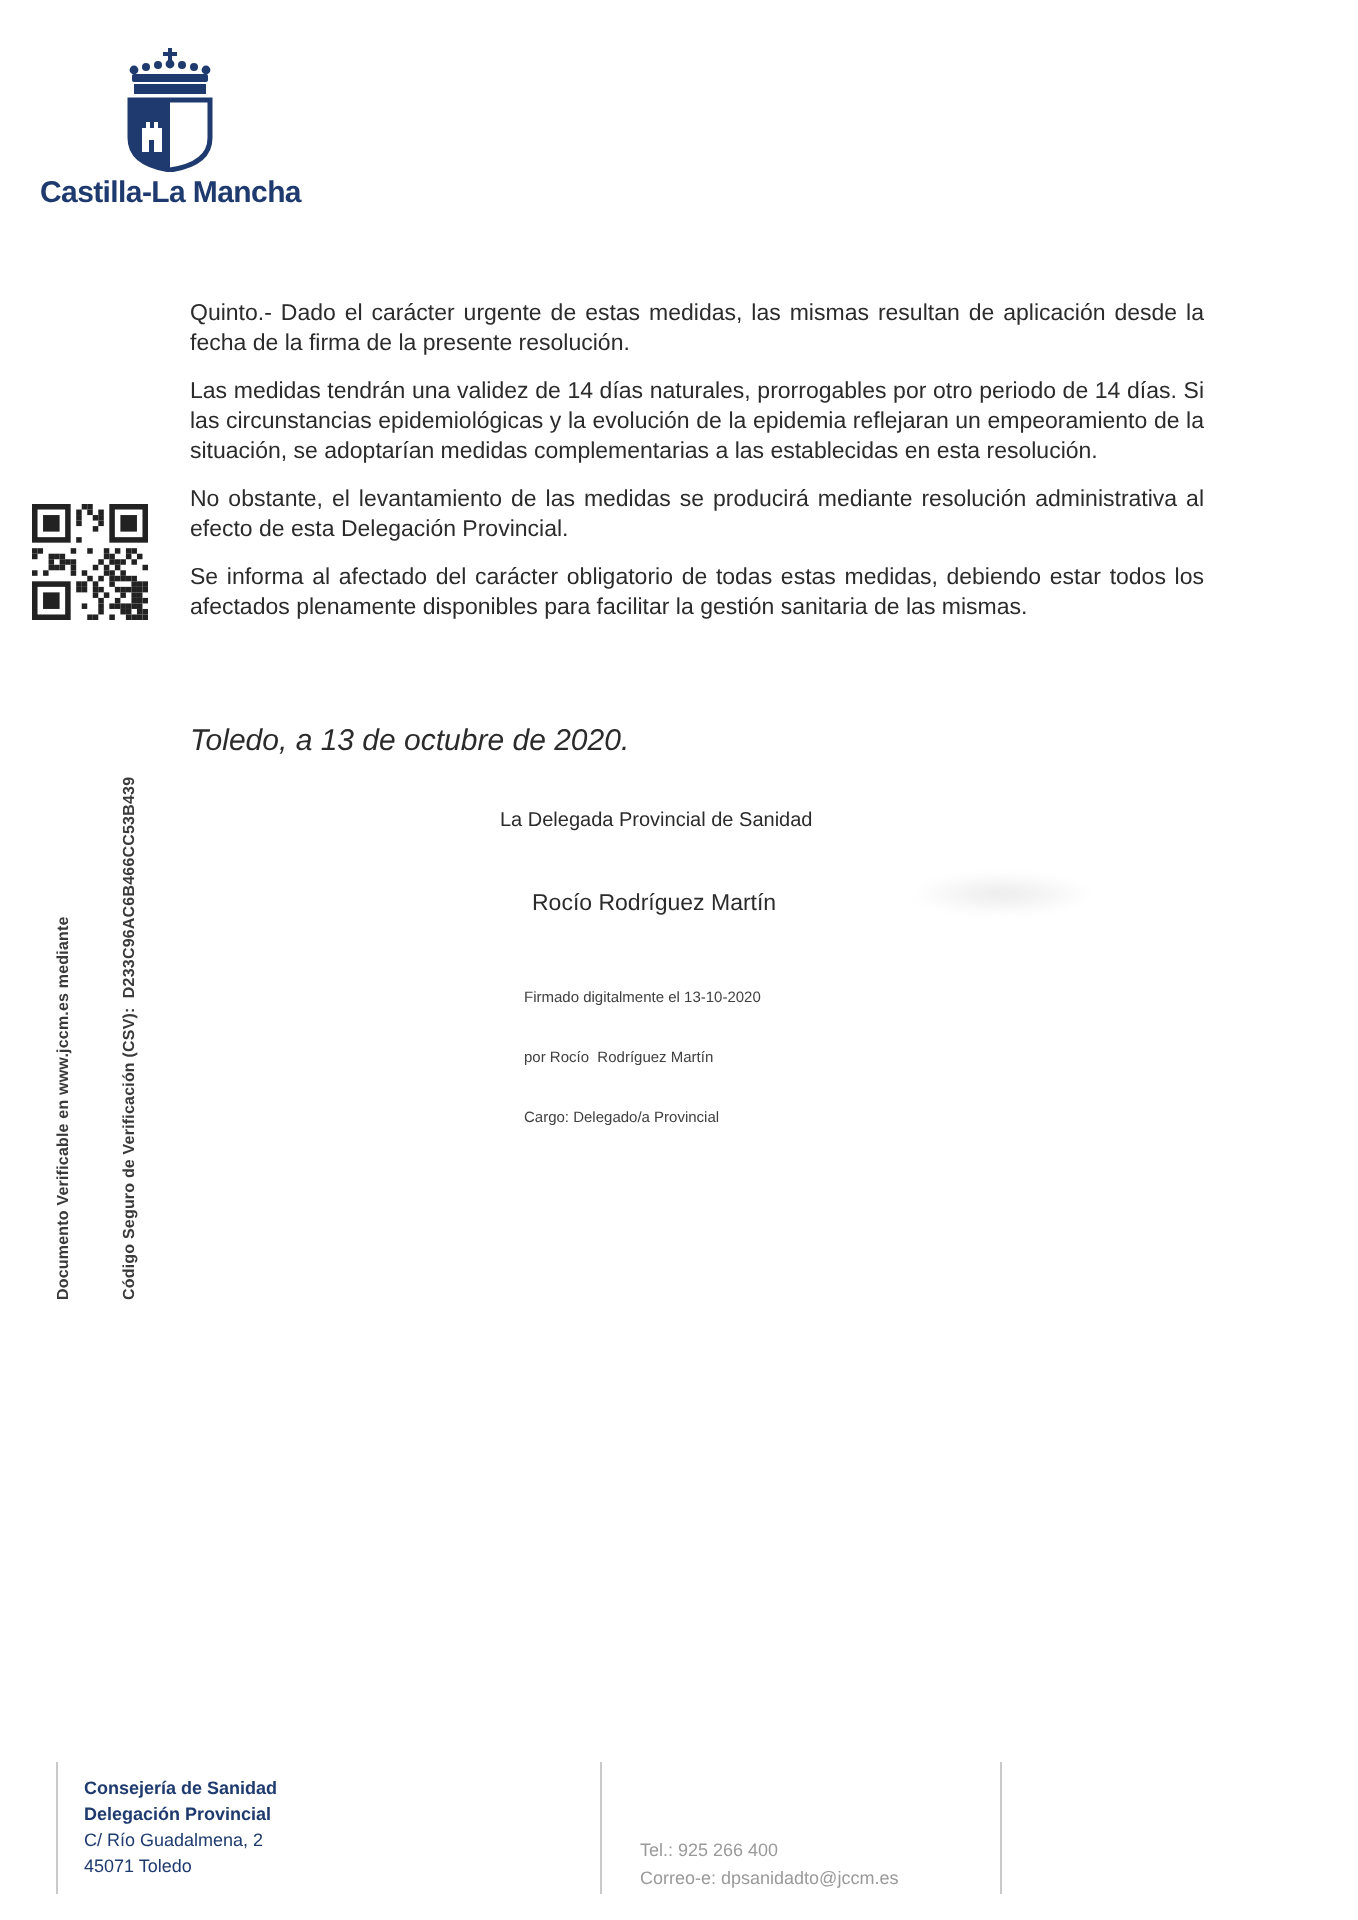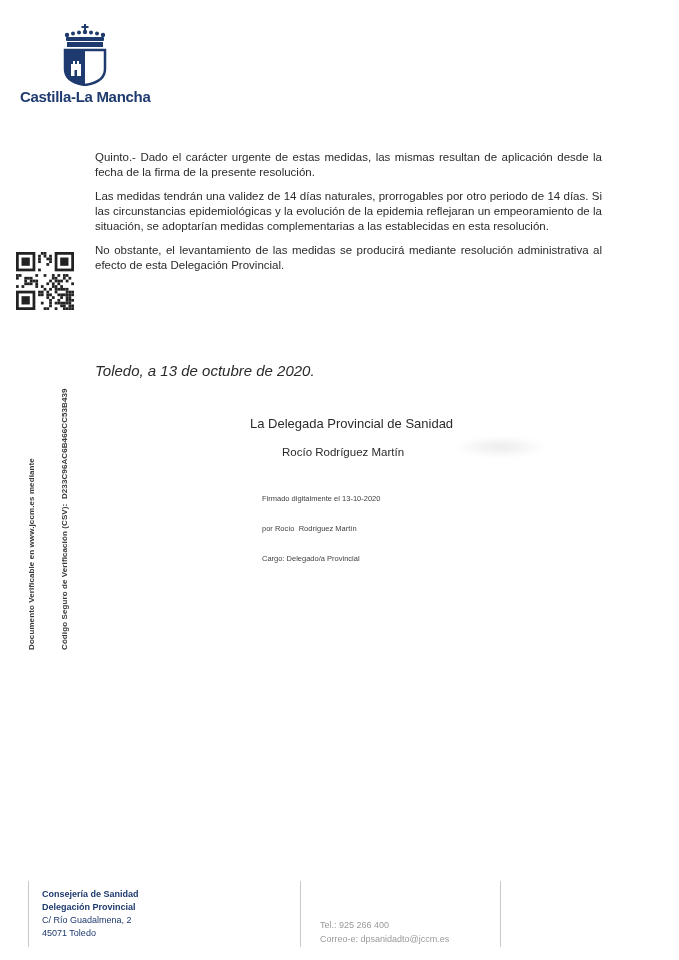--- a/index.html
+++ b/index.html
@@ -35,22 +35,22 @@
     line-height:11px;white-space:pre;letter-spacing:0.1px;
   }
   
   .body-text{position:absolute;left:95px;top:150px;width:507px;}
   .body-text p{
     margin:0 0 9px 0;
     font-size:11.5px;line-height:15px;
     text-align:justify;color:var(--body-text);
   }
   .dateline{position:absolute;left:95px;top:362px;font-size:15px;font-style:italic;}
-  .signer-title{position:absolute;left:250px;top:416px;font-size:13px;}
-  .signer-name{position:absolute;left:282px;top:446px;font-size:11.5px;}
+  .signer-title{position:absolute;left:250px;top:405px;font-size:10px;}
+  .signer-name{position:absolute;left:266px;top:446px;font-size:11.5px;}
   .digital-sig{
     position:absolute;left:262px;top:474px;
     font-size:7.5px;line-height:10px;color:var(--sig-gray);
     white-space:pre;
   }
   .smudge{
     position:absolute;left:455px;top:436px;width:92px;height:22px;
     background:radial-gradient(ellipse at center,#b9b9b9 0%,rgba(255,255,255,0) 70%);
     opacity:0.28;filter:blur(2px);
   }
@@ -217,20 +217,21 @@
 
   <div class="vertical-text">
     <div>Documento Verificable en www.jccm.es mediante</div>
     <div>Código Seguro de Verificación (CSV):  D233C96AC6B466CC53B439</div>
   </div>
 
   <div class="body-text">
     <p>Quinto.- Dado el carácter urgente de estas medidas, las mismas resultan de aplicación desde la fecha de la firma de la presente resolución.</p>
     <p>Las medidas tendrán una validez de 14 días naturales, prorrogables por otro periodo de 14 días. Si las circunstancias epidemiológicas y la evolución de la epidemia reflejaran un empeoramiento de la situación, se adoptarían medidas complementarias a las establecidas en esta resolución.</p>
     <p>No obstante, el levantamiento de las medidas se producirá mediante resolución administrativa al efecto de esta Delegación Provincial.</p>
+    <p>Se informa al afectado del carácter obligatorio de todas estas medidas, debiendo estar todos los afectados plenamente disponibles para facilitar la gestión sanitaria de las mismas.</p>
   </div>
 
   <div class="dateline">Toledo, a 13 de octubre de 2020.</div>
 
   <div class="signer-title">La Delegada Provincial de Sanidad</div>
   <div class="signer-name">Rocío Rodríguez Martín</div>
   <div class="smudge"></div>
   <div class="digital-sig">
     <div>Firmado digitalmente el 13-10-2020</div>
     <div>por Rocío  Rodríguez Martín</div>

